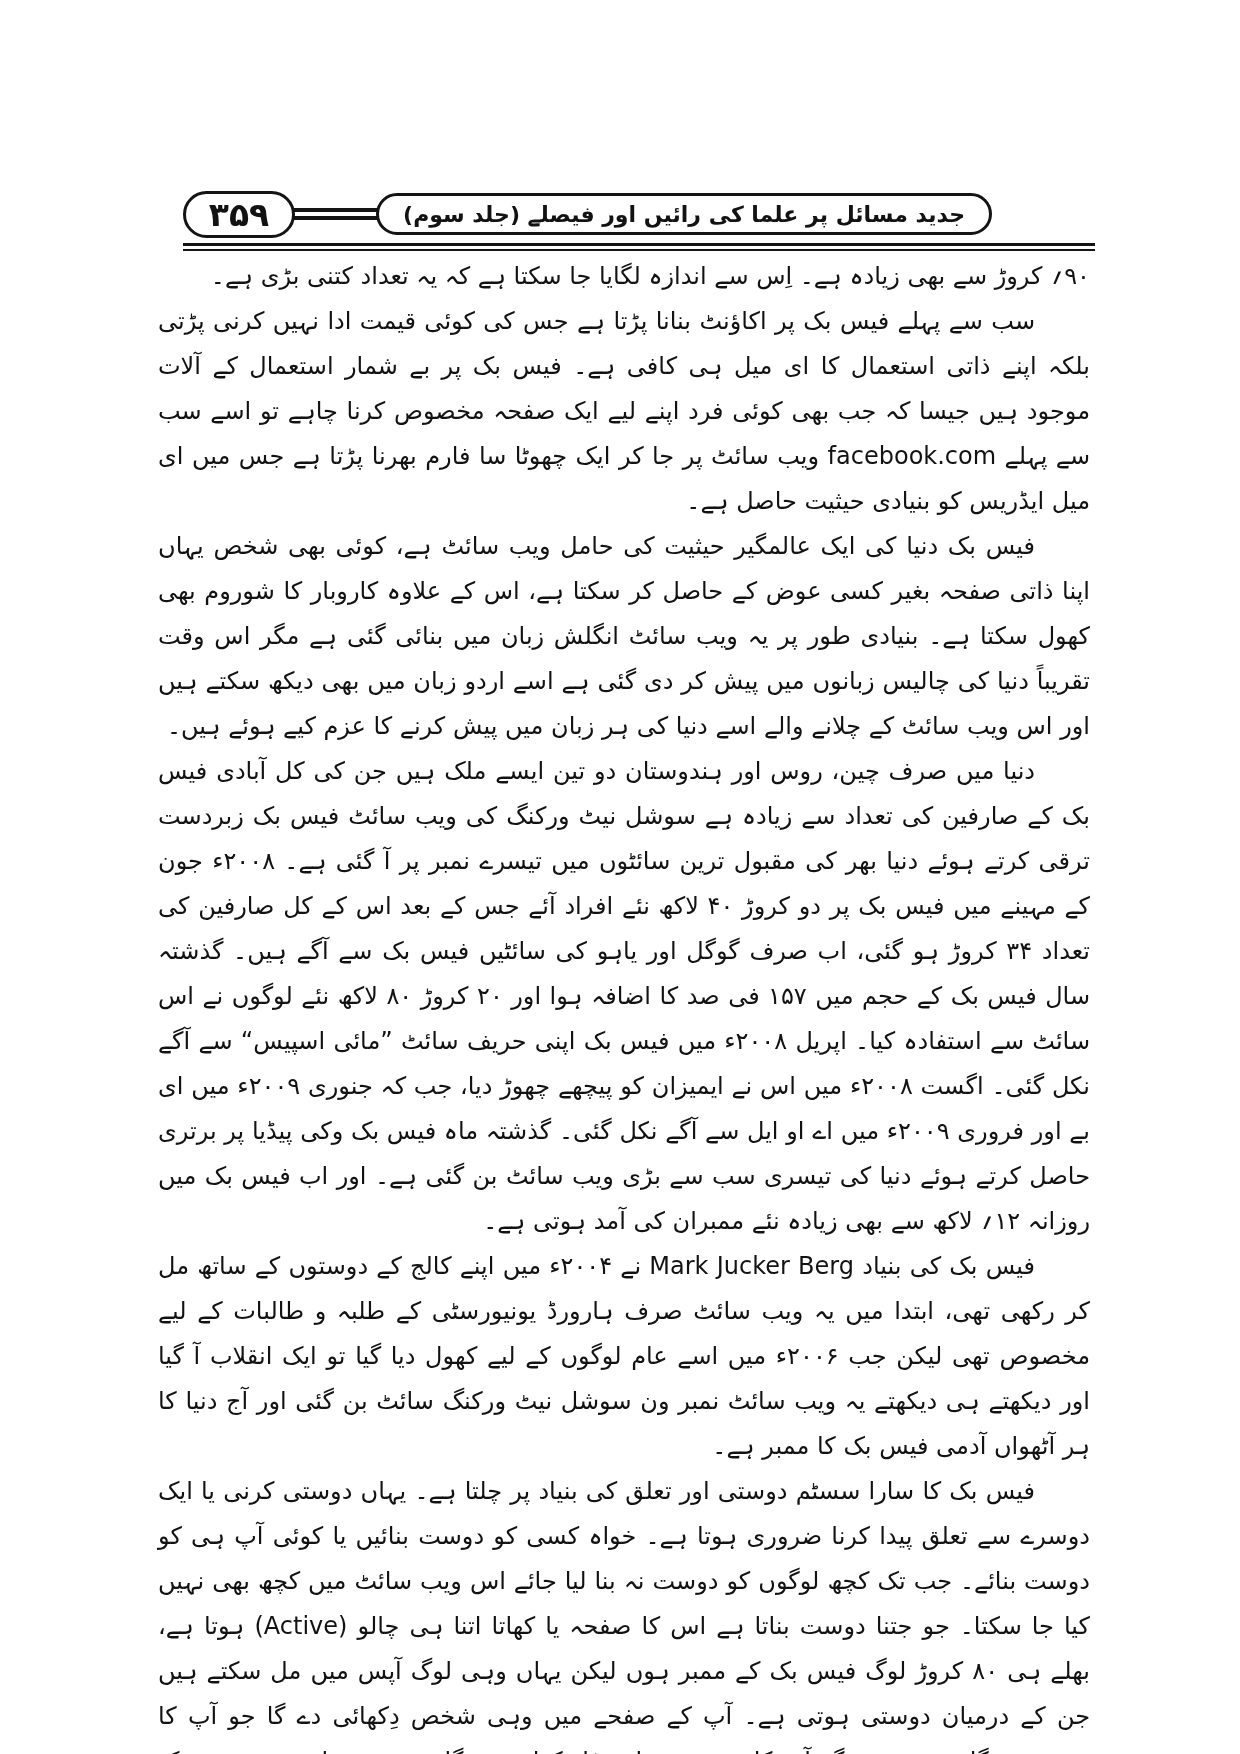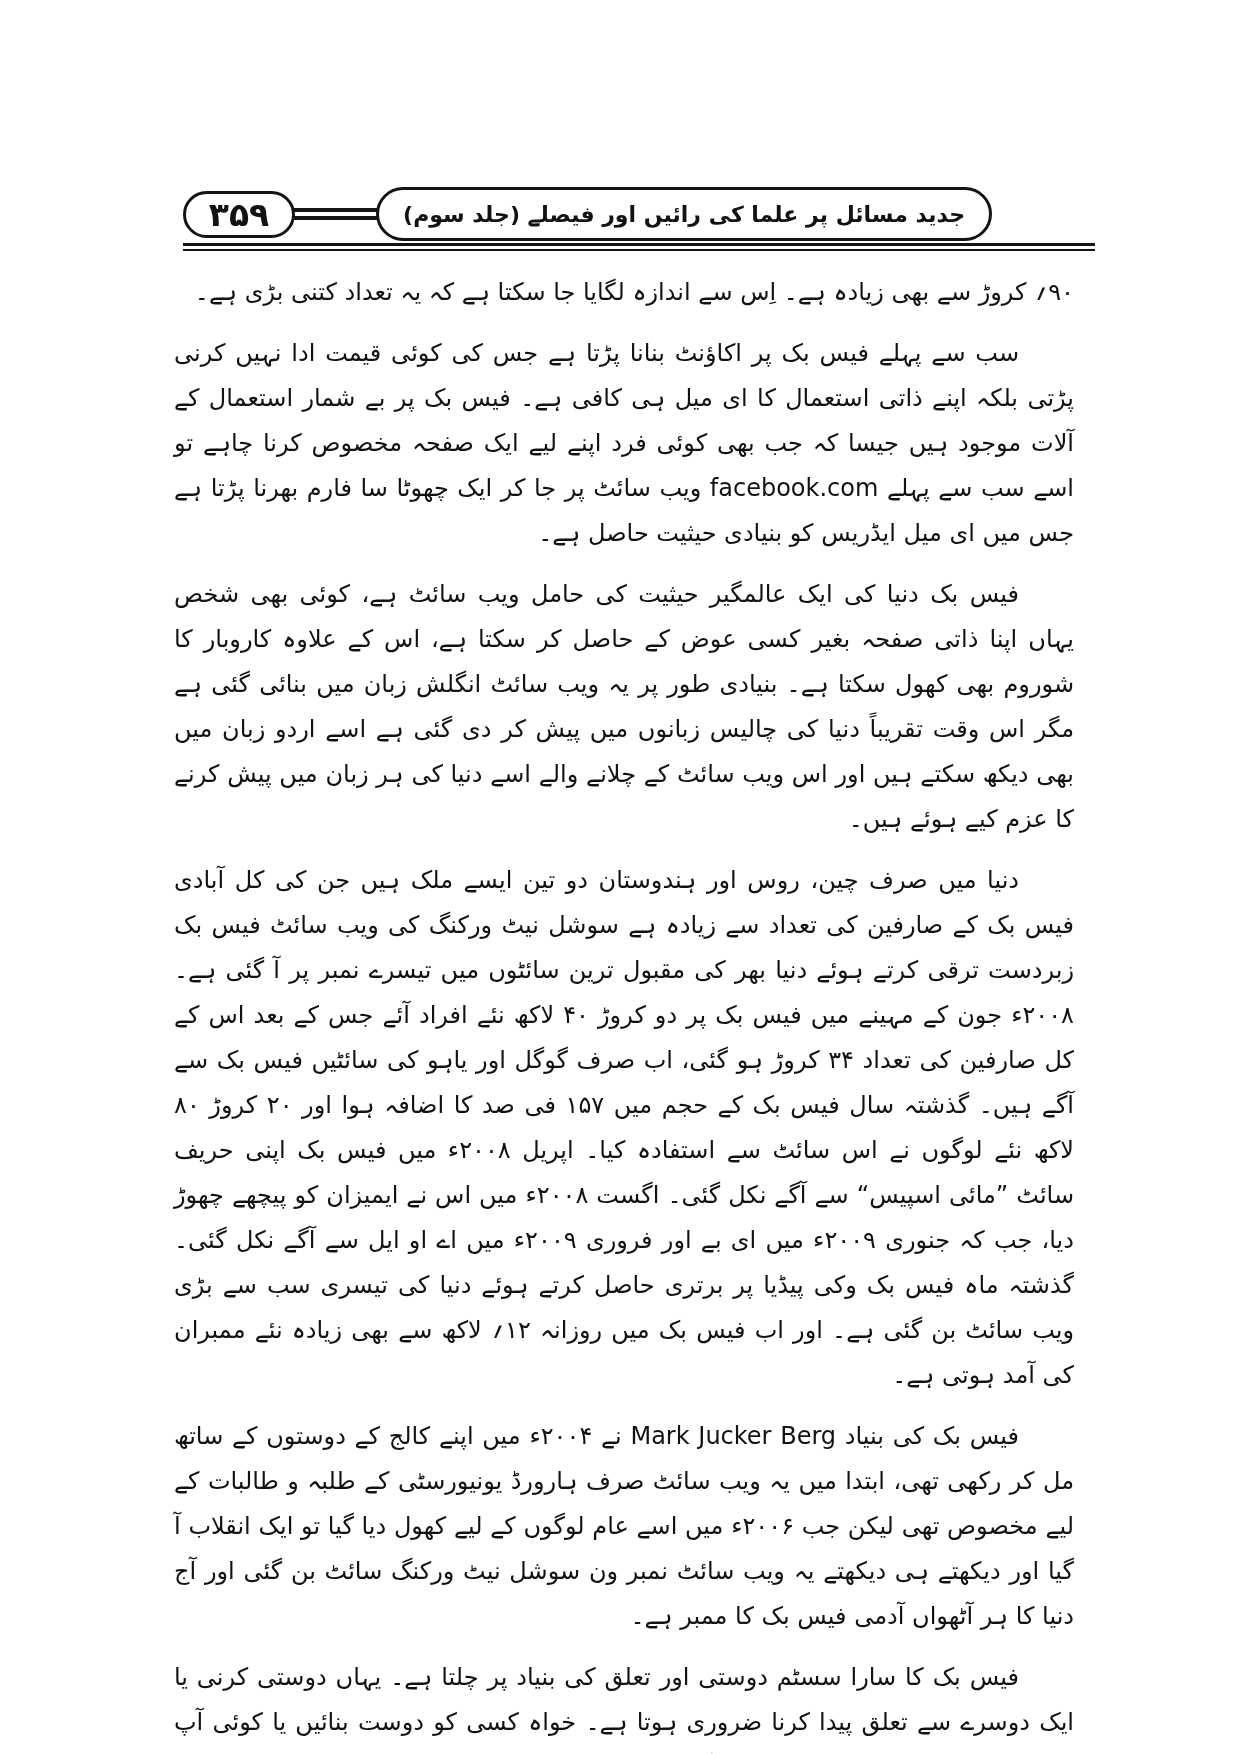--- a/index.html
+++ b/index.html
@@ -42,21 +42,21 @@
     z-index: 2;
   }
   .badge-page-number {
     min-width: 112px;
     height: 47px;
     padding: 0 22px;
     font-size: 33px;
     font-weight: bold;
   }
   .badge-title {
-    height: 54px;
+    height: 42px;
     padding: 16px 24px;
     font-size: 22px;
     font-weight: bold;
     white-space: nowrap;
     direction: rtl;
   }
   .header-connector {
     flex: 1 1 auto;
     height: 12px;
     box-sizing: border-box;
@@ -82,21 +82,21 @@
     top: 254px;
     left: 158px;
     width: 932px;
     direction: rtl;
     font-size: 24px;
     line-height: 45px;
     text-align: justify;
     text-justify: inter-word;
   }
   .para {
-    margin: 16px;
+    margin: 0;
   }
   .para.indent {
     text-indent: 55px;
   }
 </style>
 </head>
 <body>
 
 <div class="page">
 

